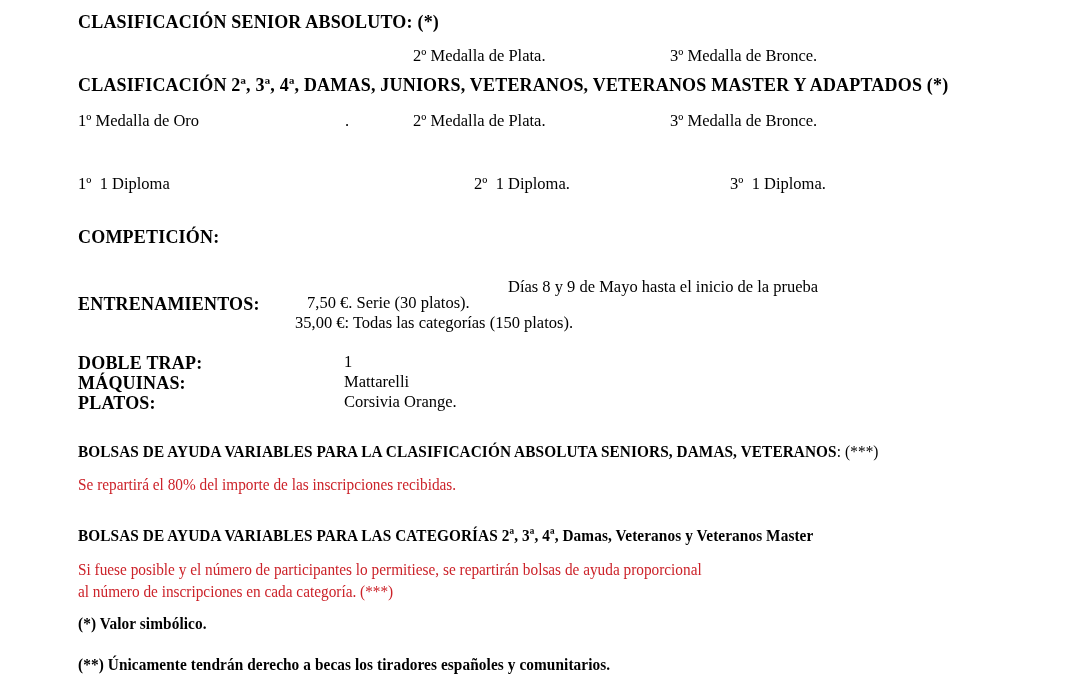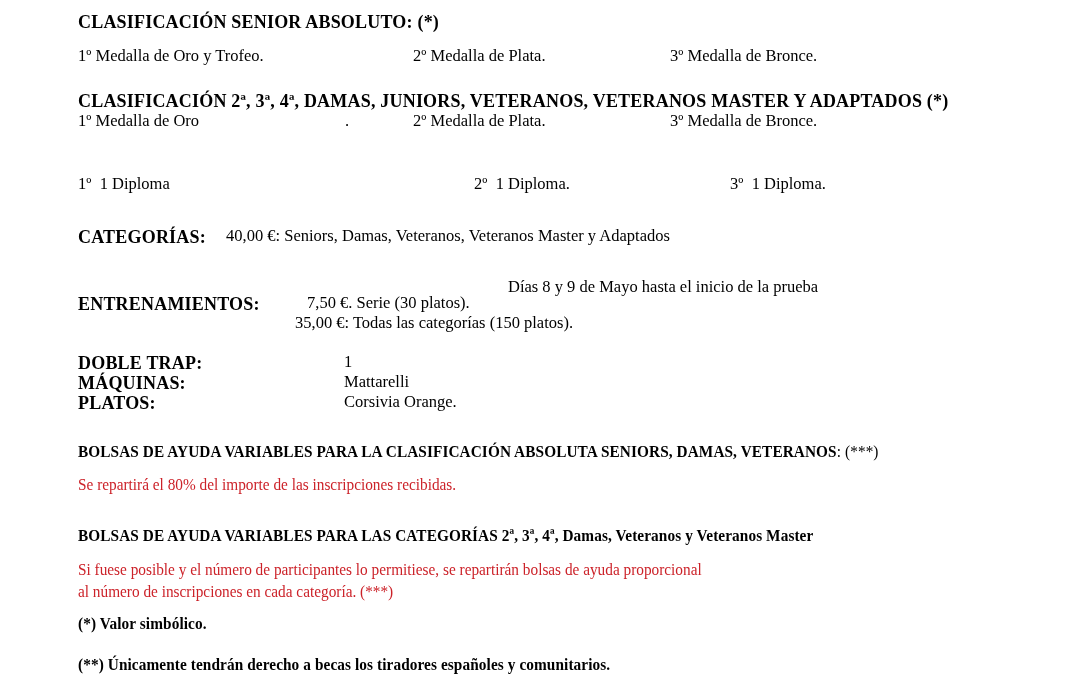--- a/index.html
+++ b/index.html
@@ -56,34 +56,30 @@
     color: #cc2229;
   }
 </style>
 </head>
 <body>
 
 <div class="page">
 
   <div class="row hd" style="left:78px; top:13px;">CLASIFICACIÓN SENIOR  ABSOLUTO:  (*)</div>
 
-  <div class="row bd" style="left:78px; top:48px;">
-    <span>1º</span>
-    <span>Medalla de Oro y Trofeo.</span>
-  </div>
   <div class="row bd" style="left:413px; top:48px;">
     <span>2º</span>
     <span>Medalla de Plata.</span>
   </div>
   <div class="row bd" style="left:670px; top:48px;">
     <span>3º</span>
     <span>Medalla de Bronce.</span>
   </div>
 
-  <div class="row hd" style="left:78px; top:92px;">CLASIFICACIÓN 2ª, 3ª, 4ª, DAMAS, JUNIORS, VETERANOS, VETERANOS MASTER Y ADAPTADOS (*)</div>
+  <div class="row hd" style="left:78px; top:76px;">CLASIFICACIÓN 2ª, 3ª, 4ª, DAMAS, JUNIORS, VETERANOS, VETERANOS MASTER Y ADAPTADOS (*)</div>
 
   <div class="row bd" style="left:78px; top:113px;">
     <span>1º</span>
     <span>Medalla de Oro</span>
   </div>
   <div class="row bd" style="left:345px; top:113px;">.</div>
   <div class="row bd" style="left:413px; top:113px;">
     <span>2º</span>
     <span>Medalla de Plata.</span>
   </div>
@@ -99,22 +95,21 @@
   </div>
   <div class="row bd" style="left:474px; top:176px;">
     <span>2º</span>
     &nbsp;<span>1 Diploma.</span>
   </div>
   <div class="row bd" style="left:730px; top:176px;">
     <span>3º</span>
     &nbsp;<span>1 Diploma.</span>
   </div>
 
-  <div class="row hd" style="left:78px; top:228px;">CATEGORÍAS:</div>
-  <div class="row bd" style="left:226px; top:228px;">40,00 €: Seniors, Damas, Veteranos, Veteranos Master y Adaptados</div>
+  <div class="row hd" style="left:78px; top:228px;">COMPETICIÓN:</div>
 
   <div class="row hd" style="left:78px; top:295px;">ENTRENAMIENTOS:</div>
   <div class="row bd" style="left:307px; top:295px;">7,50 €. Serie (30 platos).</div>
   <div class="row bd" style="left:508px; top:279px;">Días 8 y 9 de Mayo hasta el inicio de la prueba</div>
 
   <div class="row bd" style="left:295px; top:315px;text-align:right;">35,00 €: Todas las categorías (150 platos).</div>
 
   <div class="row hd" style="left:78px; top:354px;">DOBLE TRAP:</div>
   <div class="row bd" style="left:344px; top:354px;">1</div>
 

